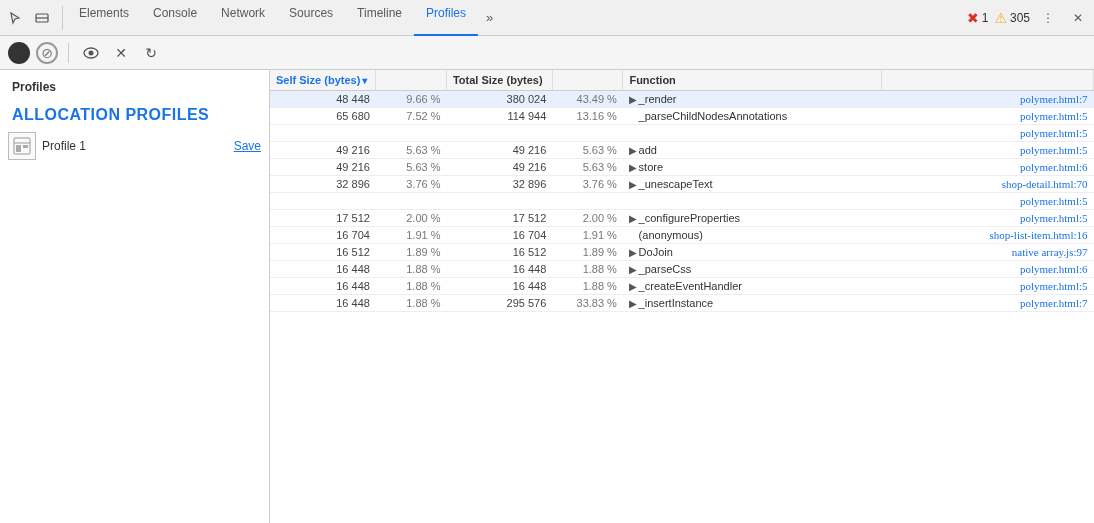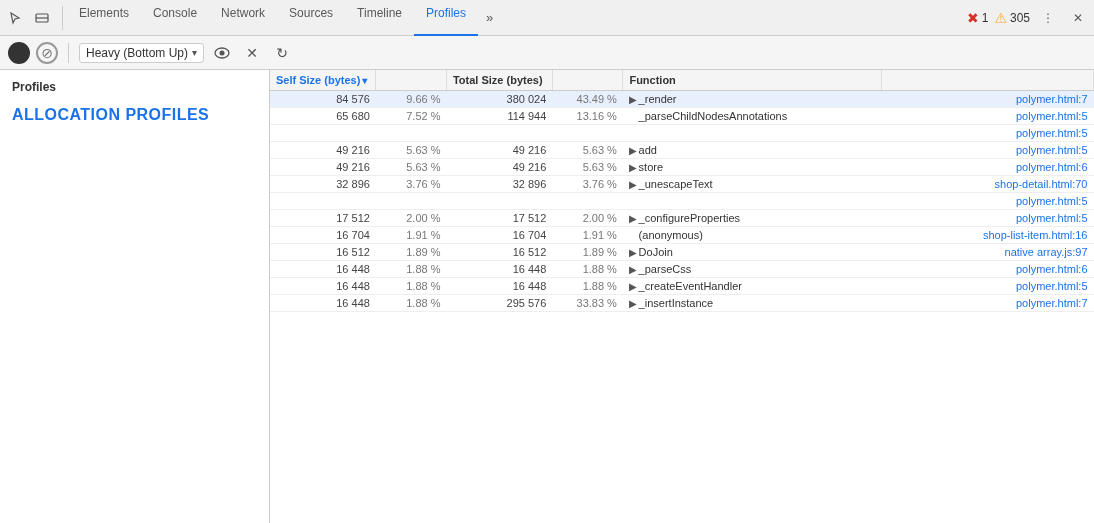--- a/index.html
+++ b/index.html
@@ -219,21 +219,21 @@
       font-size: 11px;
       color: #333;
       white-space: nowrap;
       overflow: hidden;
       text-overflow: ellipsis;
     }
     tbody td.num { text-align: right; color: #444; }
     tbody td.pct { text-align: right; color: #777; }
     tbody td.fn { color: #333; }
     tbody td.src { text-align: right; color: #1a73e8; cursor: pointer; }
-    tbody td.src a { color: #1a73e8; text-decoration: none; }
+    tbody td.src a { color: #1a73e8; text-decoration: none; font-family: Liberation Serif, serif; }
     .tri { color: #555; font-size: 10px; margin-right: 2px; }
     
     .col-self { width: 90px; }
     .col-self-pct { width: 60px; }
     .col-total { width: 90px; }
     .col-total-pct { width: 60px; }
     .col-fn { width: 220px; }
     .col-src { width: 180px; }
   </style>
 </head>
@@ -273,58 +273,66 @@
     </div>
     <div class="tb-dots">⋮</div>
     <div class="tb-close">✕</div>
   </div>
 </div>
 
 <div class="second-bar">
   <div class="record-btn"></div>
   <div class="stop-btn">⊘</div>
   <div style="width:1px;height:20px;background:#ccc;margin:0 4px;"></div>
-  <div class="dropdown-select">
-    <span>Heavy (Bottom Up)</span>
-    <span class="dropdown-arrow">▾</span>
-  </div>
   <div class="bar-icon-btn">
     <svg width="16" height="12" viewBox="0 0 16 12">
         <ellipse cx="8" cy="6" rx="7" ry="5" fill="none" stroke="#555" stroke-width="1.3"></ellipse>
         <circle cx="8" cy="6" r="2.5" fill="#555"></circle>
       </svg>
   </div>
   <div class="bar-icon-btn">✕</div>
   <div class="bar-icon-btn">↻</div>
 </div>
 
 <div class="main-layout">
 
   <div class="sidebar">
     <div class="sidebar-section-title">Profiles</div>
     <div class="sidebar-alloc-title">ALLOCATION PROFILES</div>
+    <div class="sidebar-profile-item">
+      <div class="profile-icon">
+        <svg width="20" height="20" viewBox="0 0 20 20">
+          <rect x="2" y="2" width="16" height="16" rx="1" fill="none" stroke="#999" stroke-width="1"></rect>
+          <line x1="2" y1="7" x2="18" y2="7" stroke="#999" stroke-width="1"></line>
+          <rect x="4" y="9" width="5" height="7" fill="#aaa"></rect>
+          <rect x="11" y="9" width="5" height="3" fill="#aaa"></rect>
+        </svg>
+      </div>
+      <span class="profile-name">Profile 1</span>
+      <span class="save-link">Save</span>
+    </div>
   </div>
 
   <div class="content-panel">
     <table>
       <thead>
         <tr>
           <th class="col-self sort-active right">
             Self Size (bytes)<span class="sort-arrow">▾</span>
           </th>
           <th class="col-self-pct"></th>
           <th class="col-total right">Total Size (bytes)</th>
           <th class="col-total-pct"></th>
           <th class="col-fn">Function</th>
           <th class="col-src"></th>
         </tr>
       </thead>
       <tbody id="table-body">
       <tr class="highlighted">
-      <td class="num">84 576</td>
+      <td class="num">48 448</td>
       <td class="pct">9.66 %</td>
       <td class="num">380 024</td>
       <td class="pct">43.49 %</td>
       <td class="fn"><span class="tri">▶</span>_render</td>
       <td class="src"><a href="#">polymer.html:7</a></td>
     </tr>
           <tr>
       <td class="num">65 680</td>
       <td class="pct">7.52 %</td>
       <td class="num">114 944</td>

